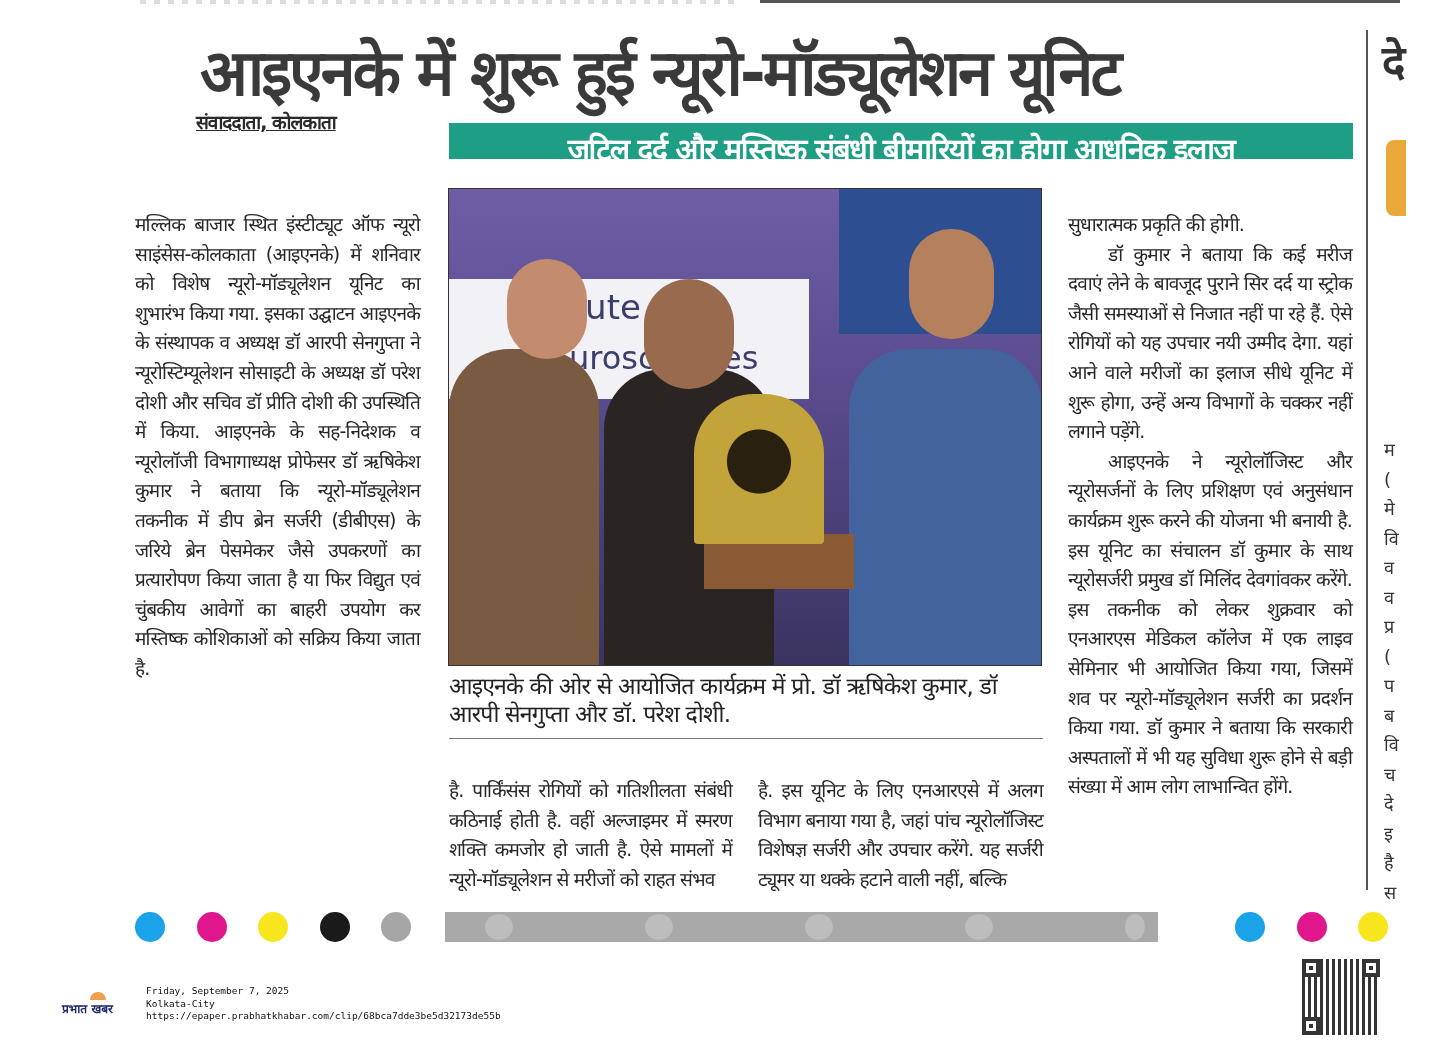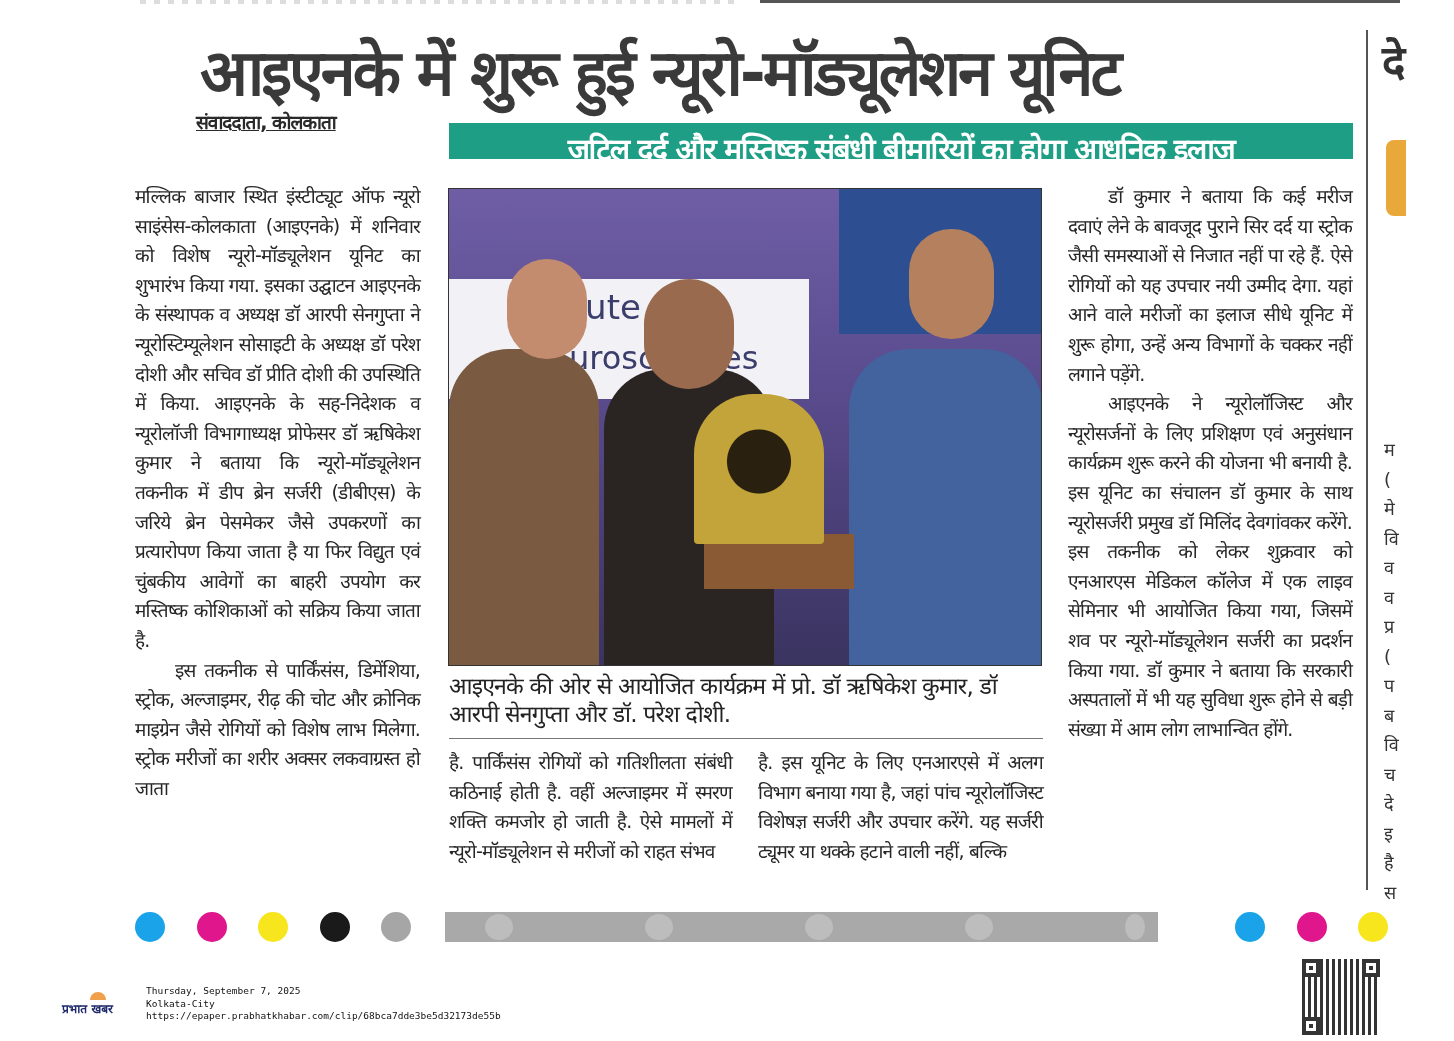--- a/index.html
+++ b/index.html
@@ -14,21 +14,21 @@
     color: #3a3a3a; letter-spacing: -3px; white-space: nowrap; transform: scaleX(0.98); transform-origin: left; }
 
   .byline { position: absolute; left: 196px; top: 109px; font-size: 19px; font-weight: bold; color: #2a2a2a;
     text-decoration: underline; letter-spacing: -1px; }
 
   .subhead { position: absolute; left: 449px; top: 123px; width: 904px; height: 36px; background: #1f9e86;
     color: #ffffff; font-weight: bold; font-size: 30px; line-height: 54px; text-align: center; letter-spacing: -1.5px;
     white-space: nowrap; overflow: hidden; }
 
   .col { position: absolute; font-size: 19px; line-height: 29.6px; text-align: justify; color: #262626;
-    letter-spacing: -0.8px; }
+    letter-spacing: -0.8px; margin-top: 28px; }
   .col p { margin: 0; }
   .col p.indent { text-indent: 40px; }
   .col1 { left: 135px; top: 182px; width: 285px; }
   .col2 { left: 449px; top: 748px; width: 283px; }
   .col3 { left: 758px; top: 748px; width: 285px; }
   .col4 { left: 1068px; top: 182px; width: 284px; }
 
   .photo { position: absolute; left: 448px; top: 188px; width: 594px; height: 478px; overflow: hidden;
     background: linear-gradient(180deg,#6f5ea6 0%,#5b4c8f 40%,#3a3460 100%); border: 1px solid #333; }
   .photo .banner1 { position: absolute; left: 0; top: 0; width: 230px; height: 58px; background: #fff; }
@@ -74,21 +74,20 @@
 
 <div class="topcut"></div>
 <div class="topline"></div>
 
 <h1 class="headline">आइएनके में शुरू हुई न्यूरो-मॉड्यूलेशन यूनिट</h1>
 <div class="byline">संवाददाता, कोलकाता</div>
 <div class="subhead">जटिल दर्द और मस्तिष्क संबंधी बीमारियों का होगा आधुनिक इलाज</div>
 
 <div class="col col1">
   <p>मल्लिक बाजार स्थित इंस्टीट्यूट ऑफ न्यूरो साइंसेस-कोलकाता (आइएनके) में शनिवार को विशेष न्यूरो-मॉड्यूलेशन यूनिट का शुभारंभ किया गया. इसका उद्घाटन आइएनके के संस्थापक व अध्यक्ष डॉ आरपी सेनगुप्ता ने न्यूरोस्टिम्यूलेशन सोसाइटी के अध्यक्ष डॉ परेश दोशी और सचिव डॉ प्रीति दोशी की उपस्थिति में किया. आइएनके के सह-निदेशक व न्यूरोलॉजी विभागाध्यक्ष प्रोफेसर डॉ ऋषिकेश कुमार ने बताया कि न्यूरो-मॉड्यूलेशन तकनीक में डीप ब्रेन सर्जरी (डीबीएस) के जरिये ब्रेन पेसमेकर जैसे उपकरणों का प्रत्यारोपण किया जाता है या फिर विद्युत एवं चुंबकीय आवेगों का बाहरी उपयोग कर मस्तिष्क कोशिकाओं को सक्रिय किया जाता है.</p>
-  <p class="indent">इस तकनीक से पार्किंसंस, डिमेंशिया, स्ट्रोक, अल्जाइमर, रीढ़ की चोट और क्रोनिक माइग्रेन जैसे रोगियों को विशेष लाभ मिलेगा. स्ट्रोक मरीजों का शरीर अक्सर लकवाग्रस्त हो जाता</p>
 </div>
 
 <div class="photo">
   <div class="screen"></div>
   <div class="banner2">
     <span class="t1">titute</span>
     <span class="t2">urosciences</span>
   </div>
   <div class="p1"></div>
   <div class="p1h"></div>
@@ -103,20 +102,21 @@
 <div class="caption">आइएनके की ओर से आयोजित कार्यक्रम में प्रो. डॉ ऋषिकेश कुमार, डॉ आरपी सेनगुप्ता और डॉ. परेश दोशी.</div>
 <div class="caprule"></div>
 
 <div class="col col2">
   <p>है. पार्किंसंस रोगियों को गतिशीलता संबंधी कठिनाई होती है. वहीं अल्जाइमर में स्मरण शक्ति कमजोर हो जाती है. ऐसे मामलों में न्यूरो-मॉड्यूलेशन से मरीजों को राहत संभव</p>
 </div>
 <div class="col col3">
   <p>है. इस यूनिट के लिए एनआरएसे में अलग विभाग बनाया गया है, जहां पांच न्यूरोलॉजिस्ट विशेषज्ञ सर्जरी और उपचार करेंगे. यह सर्जरी ट्यूमर या थक्के हटाने वाली नहीं, बल्कि</p>
 </div>
 <div class="col col4">
+  <p>सुधारात्मक प्रकृति की होगी.</p>
   <p class="indent">डॉ कुमार ने बताया कि कई मरीज दवाएं लेने के बावजूद पुराने सिर दर्द या स्ट्रोक जैसी समस्याओं से निजात नहीं पा रहे हैं. ऐसे रोगियों को यह उपचार नयी उम्मीद देगा. यहां आने वाले मरीजों का इलाज सीधे यूनिट में शुरू होगा, उन्हें अन्य विभागों के चक्कर नहीं लगाने पड़ेंगे.</p>
   <p class="indent">आइएनके ने न्यूरोलॉजिस्ट और न्यूरोसर्जनों के लिए प्रशिक्षण एवं अनुसंधान कार्यक्रम शुरू करने की योजना भी बनायी है. इस यूनिट का संचालन डॉ कुमार के साथ न्यूरोसर्जरी प्रमुख डॉ मिलिंद देवगांवकर करेंगे. इस तकनीक को लेकर शुक्रवार को एनआरएस मेडिकल कॉलेज में एक लाइव सेमिनार भी आयोजित किया गया, जिसमें शव पर न्यूरो-मॉड्यूलेशन सर्जरी का प्रदर्शन किया गया. डॉ कुमार ने बताया कि सरकारी अस्पतालों में भी यह सुविधा शुरू होने से बड़ी संख्या में आम लोग लाभान्वित होंगे.</p>
 </div>
 
 <div class="vrule right"></div>
 <div class="edge">
   <div class="big">दे</div>
   <div class="tag"></div>
   <div class="letters" id="edge-letters">
       <div>म</div>
@@ -156,21 +156,21 @@
   <div class="dot" style="left:1235px;top:912px;background:#1aa3e8"></div>
   <div class="dot" style="left:1297px;top:912px;background:#e0168c"></div>
   <div class="dot" style="left:1358px;top:912px;background:#f7e51d"></div>
 </div>
 
 <div class="footer-logo">
   <span class="sun"></span>
   <span>प्रभात खबर</span>
 </div>
 <div class="footer-meta">
-  <div>Thursday, September 7, 2025</div>
+  <div>Friday, September 7, 2025</div>
   <div>Kolkata-City</div>
   <div>https://epaper.prabhatkhabar.com/clip/68bca7dde3be5d32173de55b</div>
 </div>
 <div class="qr">
   <div class="f" style="left:0;top:0"></div>
   <div class="f" style="right:0;top:0"></div>
   <div class="f" style="left:0;bottom:0"></div>
 </div>
 
 </body></html>

